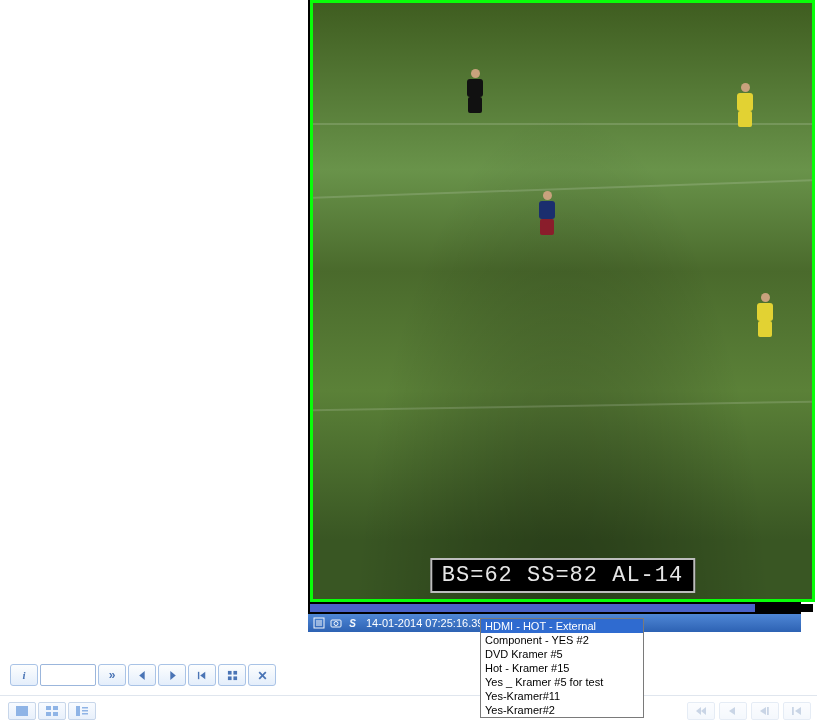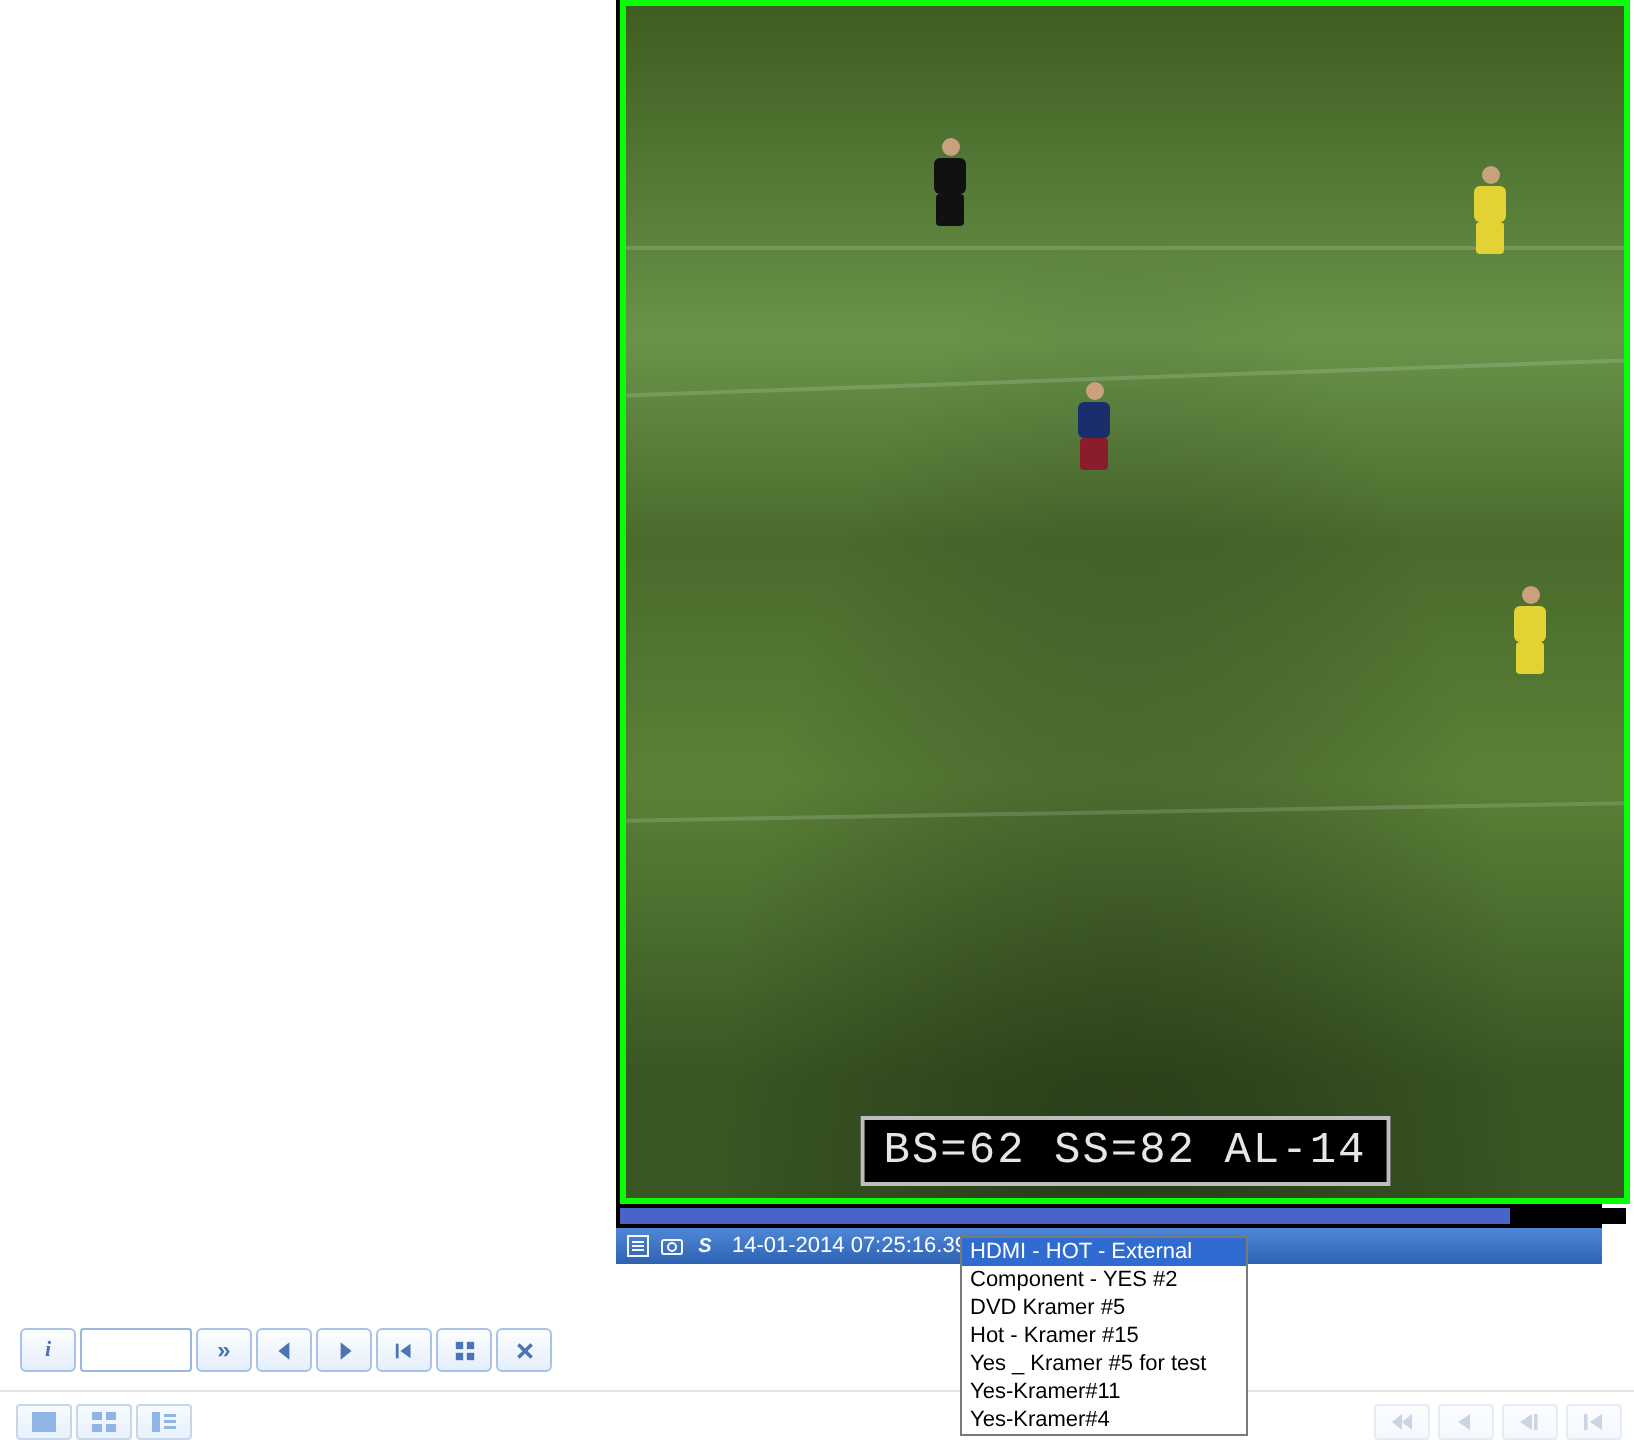--- a/index.html
+++ b/index.html
@@ -113,21 +113,21 @@
     justify-content:center;
     opacity:0.95;
   }
   .status-bar .sicon svg { width:12px; height:12px; }
 
   
   .source-menu {
     position:absolute;
     left: 480px;
     top: 618px;
-    width: 144px;
+    width: 164px;
     background:#fff;
     border:1px solid #7a7a7a;
     z-index:10;
     font-size:11px;
     line-height: 14px;
   }
   .source-menu .item {
     padding: 0 4px;
     white-space:nowrap;
     overflow:hidden;
@@ -281,21 +281,21 @@
   </div>
 </div>
 
 <div class="source-menu">
   <div class="item selected">HDMI - HOT - External</div>
   <div class="item">Component - YES #2</div>
   <div class="item">DVD Kramer #5</div>
   <div class="item">Hot - Kramer #15</div>
   <div class="item">Yes _ Kramer #5 for test</div>
   <div class="item">Yes-Kramer#11</div>
-  <div class="item">Yes-Kramer#4</div>
+  <div class="item">Yes-Kramer#2</div>
 </div>
 
 <div class="toolbar">
   <div class="btn">
       <span style="font-family:Georgia,serif; font-style:italic; font-weight:bold; color:#4a74b5;">i</span>
     </div>
   <input class="goto-input" type="text" value="" style="">
   <div class="btn">
       <span class="chev">»</span>
     </div>

